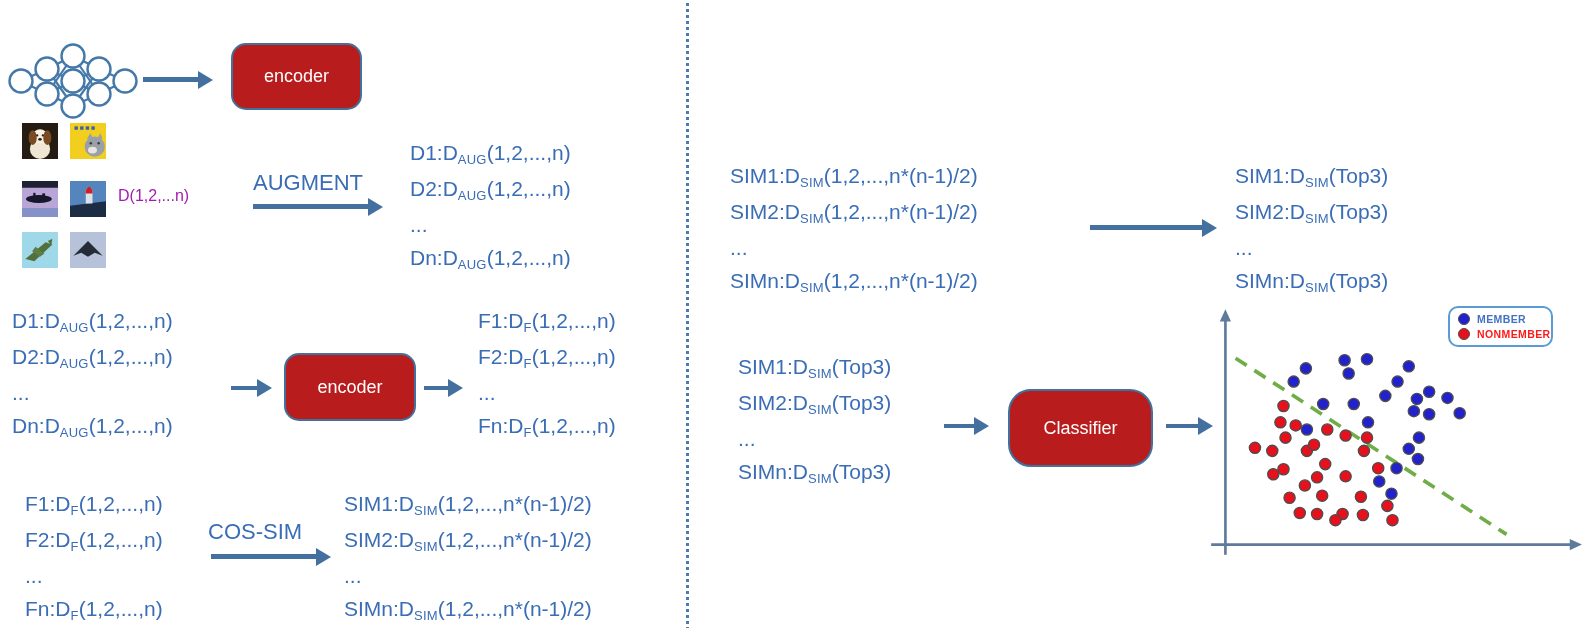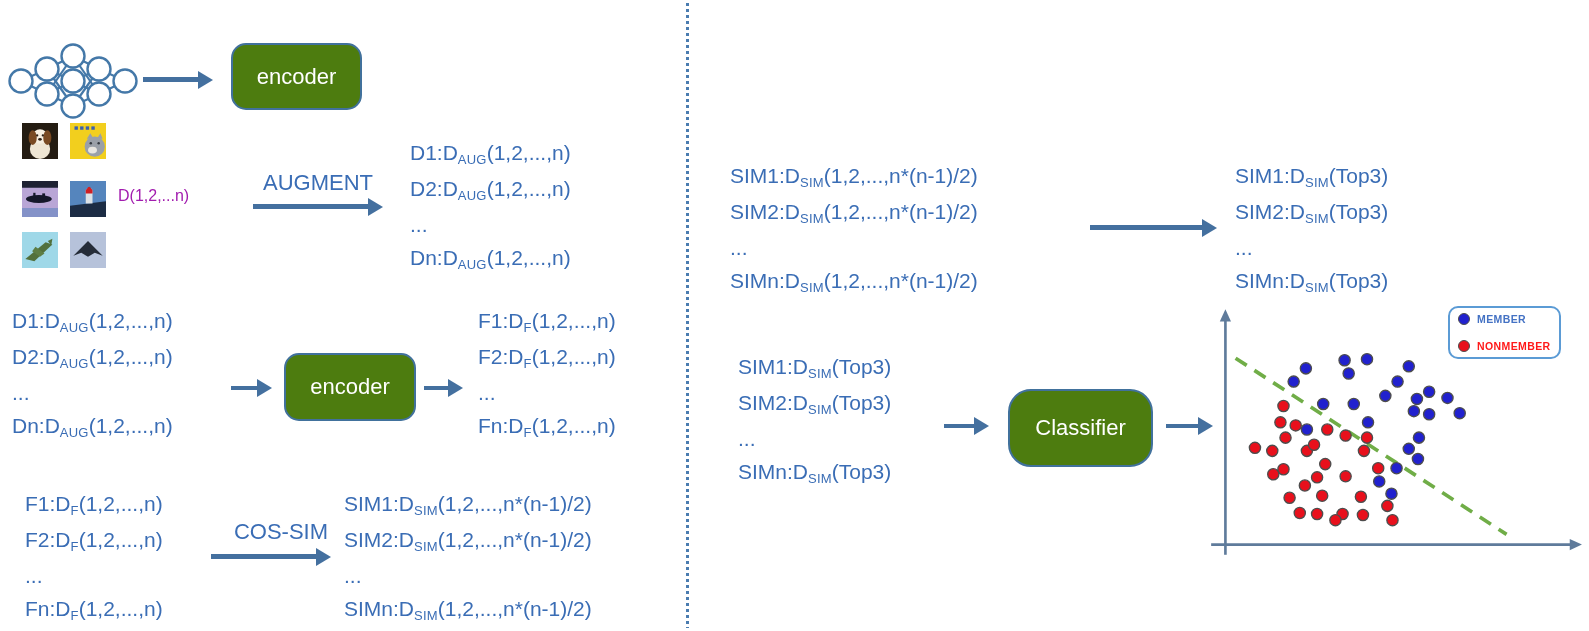--- a/index.html
+++ b/index.html
@@ -5,25 +5,25 @@
   html,body{margin:0;padding:0;}
   body{
     width:1589px;height:631px;position:relative;background:#ffffff;overflow:hidden;
     font-family:"Liberation Sans",sans-serif;
   }
   .abs{position:absolute;}
   
   .tlist{position:absolute;color:#3A6DB5;font-size:21px;line-height:33px;white-space:nowrap;}
   .tlist .sb{font-size:13px;position:relative;top:4px;letter-spacing:.2px;text-align:center;}
   .biglabel{position:absolute;color:#a21caf;font-size:16px;white-space:nowrap;}
-  .arrlabel{position:absolute;color:#3A6DB5;font-size:22px;text-align:right;white-space:nowrap;}
+  .arrlabel{position:absolute;color:#3A6DB5;font-size:22px;text-align:left;white-space:nowrap;}
   
   .bluebox{
-    position:absolute;background:#4d7c0f;border:2px solid #41719C;border-radius:15px;
-    color:#FFFFFF;display:flex;align-items:center;justify-content:center;font-size:22px;
+    position:absolute;background:#b91c1c;border:2px solid #41719C;border-radius:15px;
+    color:#FFFFFF;display:flex;align-items:center;justify-content:center;font-size:18px;
     box-sizing:border-box;
   }
   
   .arr{position:absolute;height:5px;background:#44709F;}
   .arr::after{
     content:"";position:absolute;right:-15px;top:50%;transform:translateY(-50%);
     border-left:15px solid #44709F;border-top:9px solid transparent;border-bottom:9px solid transparent;
   }
   .arr.thin{height:4px;}
   
@@ -31,21 +31,21 @@
     position:absolute;left:686px;top:3px;width:3px;height:625px;
     background:repeating-linear-gradient(to bottom,#4A7CB0 0 3px,transparent 3px 6px);
   }
   
   .tile{position:absolute;width:36px;height:36px;}
   .tile svg{display:block;width:36px;height:36px;}
   
   .scatter-wrap{position:absolute;left:1203px;top:303px;width:382px;height:258px;}
   .legend{
     position:absolute;left:245px;top:3px;background:#fff;border:2px solid #5B9BD5;border-radius:10px;
-    padding:5px 8px 5px 8px;display:flex;flex-direction:column;gap:15px;
+    padding:5px 0 5px 8px;display:flex;flex-direction:column;gap:3px;
   }
   .lrow{display:flex;align-items:center;gap:7px;}
   .ldot{width:10px;height:10px;border-radius:50%;border:1px solid #4d4d4d;display:inline-block;}
   .ltext{font-size:10.5px;font-weight:bold;letter-spacing:.4px;}
   .ltext.member{color:#4472C4;}
   .ltext.nonmember{color:#FF1A1A;}
 </style>
 </head>
 <body>
 

